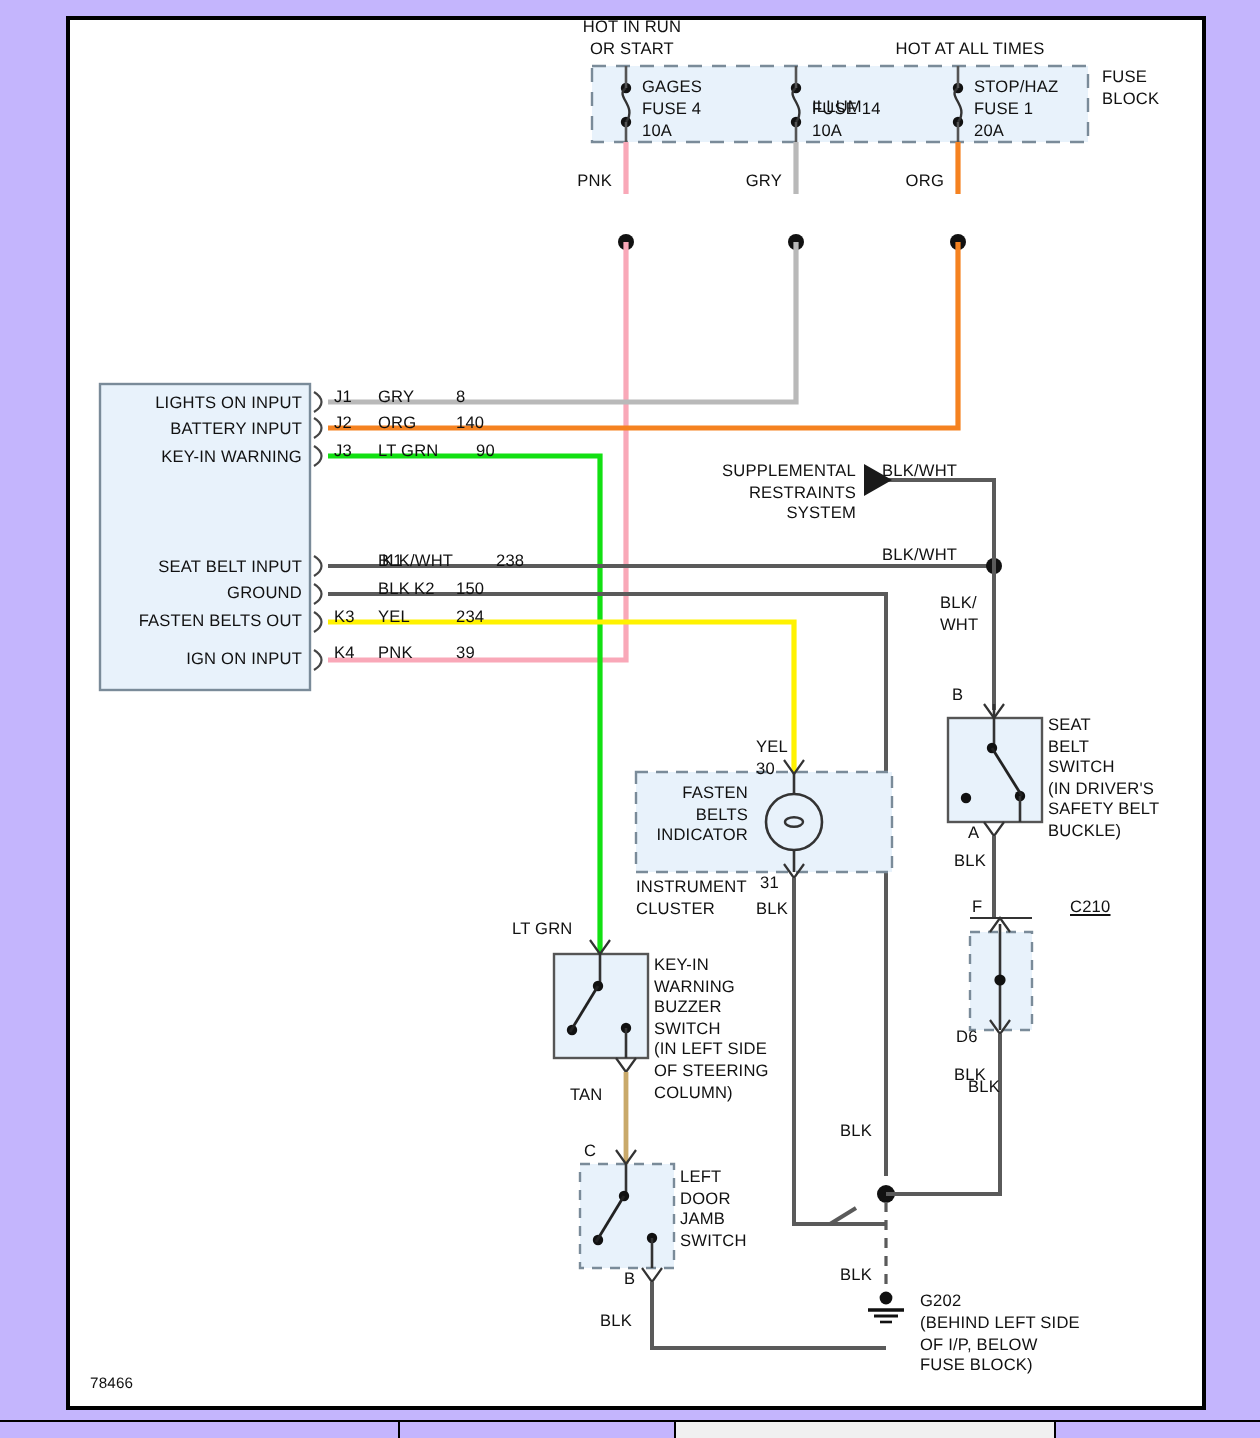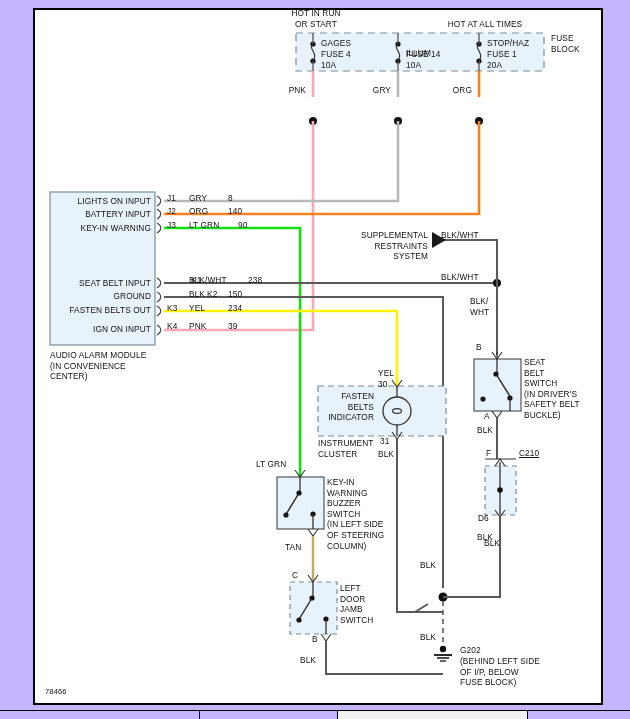--- a/index.html
+++ b/index.html
@@ -220,44 +220,41 @@
   <div class="lbl" style="left:189px;top:321px;">PNK</div>
 
   <div class="lbl" style="left:228px;top:193px;">8</div>
   <div class="lbl" style="left:228px;top:206px;">140</div>
   <div class="lbl" style="left:238px;top:220px;">90</div>
   <div class="lbl" style="left:248px;top:275px;">238</div>
   <div class="lbl" style="left:228px;top:289px;">150</div>
   <div class="lbl" style="left:228px;top:303px;">234</div>
   <div class="lbl" style="left:228px;top:321px;">39</div>
 
-  <div class="lbl" style="left:50px;top:350px;">AUDIO ALARM MODULE
-(IN CONVENIENCE
-CENTER)</div>
 
   <div class="lbl r" style="left:330px;top:230px;width:98px;">SUPPLEMENTAL
 RESTRAINTS
 SYSTEM</div>
   <div class="lbl" style="left:441px;top:230px;">BLK/WHT</div>
   <div class="lbl" style="left:441px;top:272px;">BLK/WHT</div>
 
   <div class="lbl" style="left:470px;top:296px;">BLK/
 WHT</div>
   <div class="lbl" style="left:476px;top:342px;">B</div>
   <div class="lbl" style="left:484px;top:411px;">A</div>
   <div class="lbl" style="left:524px;top:357px;">SEAT
 BELT
 SWITCH
 (IN DRIVER'S
 SAFETY BELT
 BUCKLE)</div>
   <div class="lbl" style="left:477px;top:425px;">BLK</div>
 
   <div class="lbl" style="left:486px;top:448px;">F</div>
-  <div class="lbl" style="left:519px;top:448px;text-decoration:underline;">C210</div>
+  <div class="lbl" style="left:535px;top:448px;text-decoration:underline;">C210</div>
   <div class="lbl" style="left:478px;top:513px;">D6</div>
   <div class="lbl" style="left:477px;top:532px;">BLK</div>
 
   <div class="lbl" style="left:378px;top:368px;">YEL</div>
   <div class="lbl" style="left:378px;top:379px;">30</div>
   <div class="lbl r" style="left:322px;top:391px;width:52px;">FASTEN
 BELTS
 INDICATOR</div>
   <div class="lbl" style="left:318px;top:438px;">INSTRUMENT
 CLUSTER</div>

